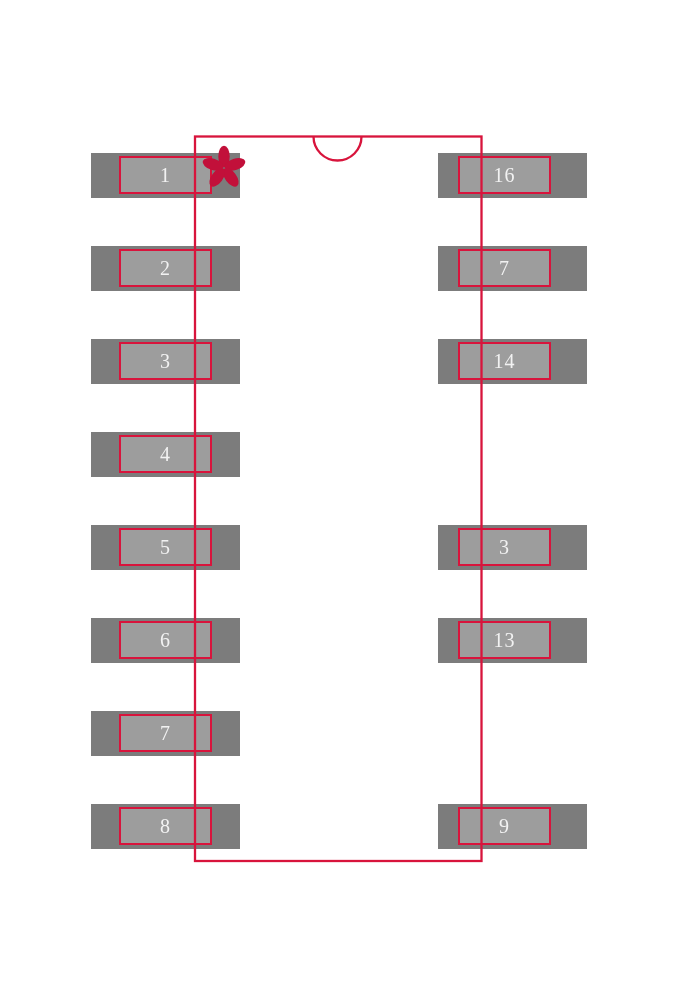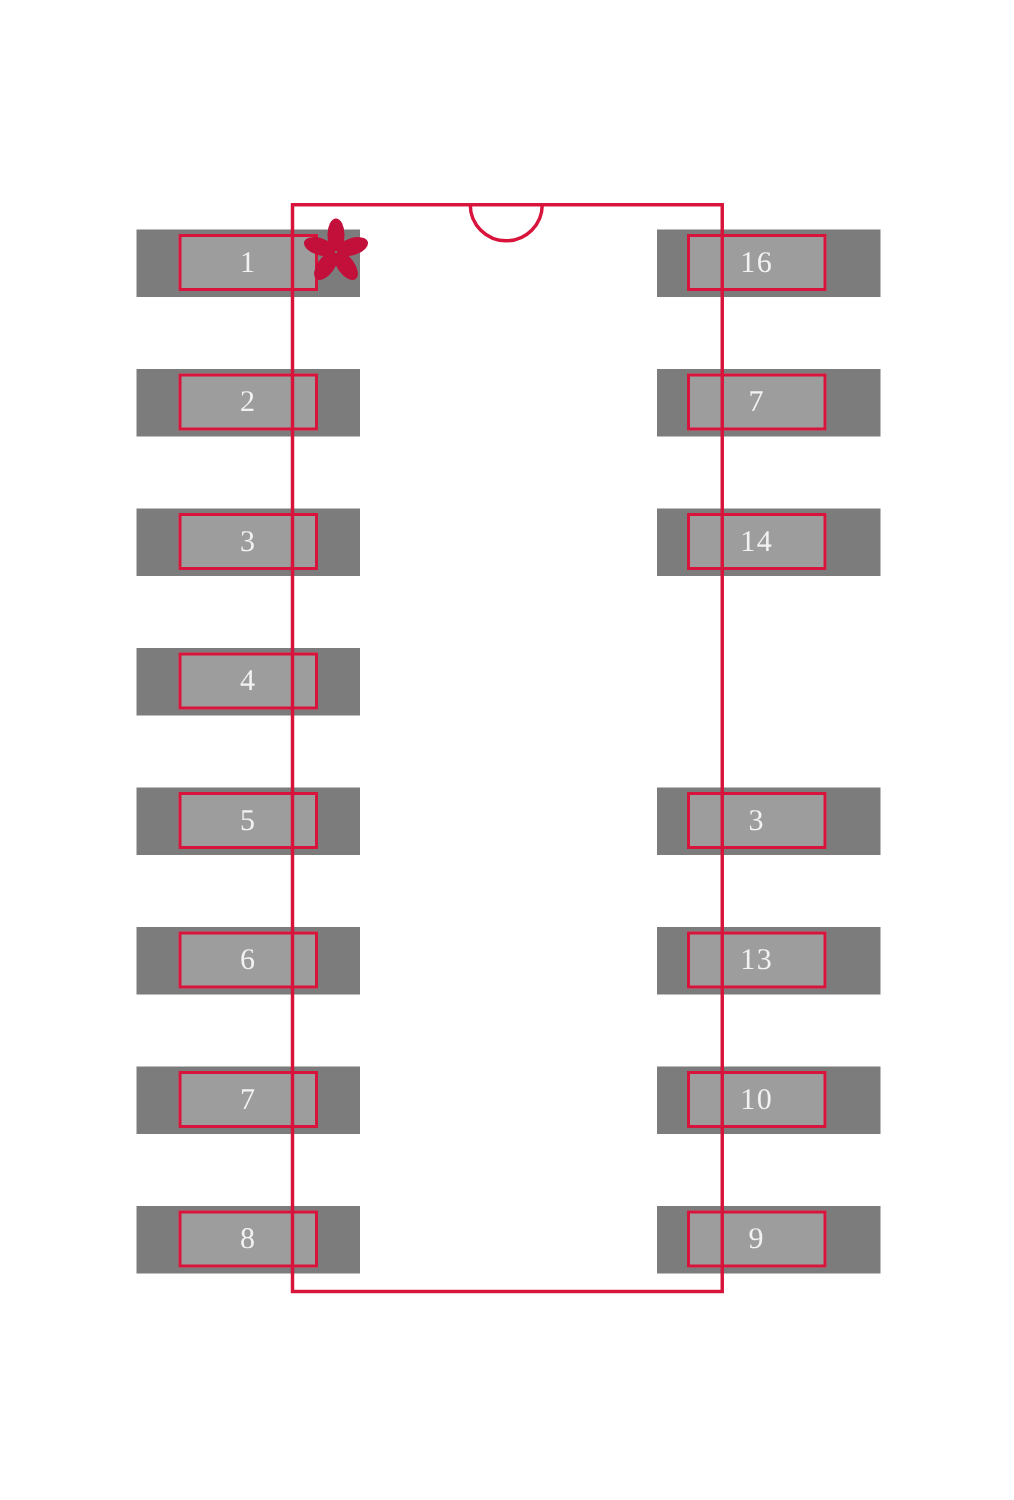--- a/index.html
+++ b/index.html
@@ -118,25 +118,20 @@
   <div class="pad col-right" style="top:524.5px">
     <div class="paste">
       <span class="pad-num">3</span>
     </div>
   </div>
   <div class="pad col-right" style="top:617.5px">
     <div class="paste">
       <span class="pad-num">13</span>
     </div>
   </div>
-  <div class="pad col-right" style="top:710.5px">
-    <div class="paste">
-      <span class="pad-num">10</span>
-    </div>
-  </div>
   <div class="pad col-right" style="top:803.5px">
     <div class="paste">
       <span class="pad-num">9</span>
     </div>
   </div>
 
   <svg class="overlay" width="676" height="1000" viewBox="0 0 676 1000">
     <rect x="195" y="136.5" width="286.5" height="724.5" fill="none" stroke-width="2.3" stroke="#d8143c"></rect>
     <path d="M 313.5 136.5 A 24 24 0 0 0 361.5 136.5" fill="none" stroke-width="2.3" stroke="#d8143c"></path>
     <g transform="translate(224,168)" fill="#c2103a">

